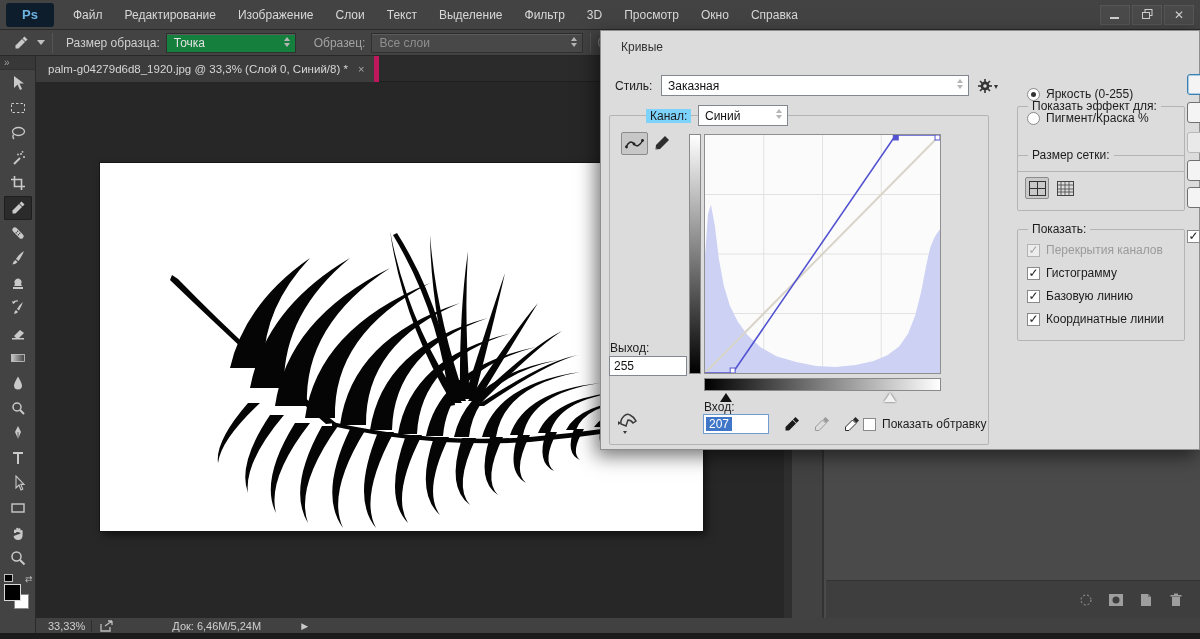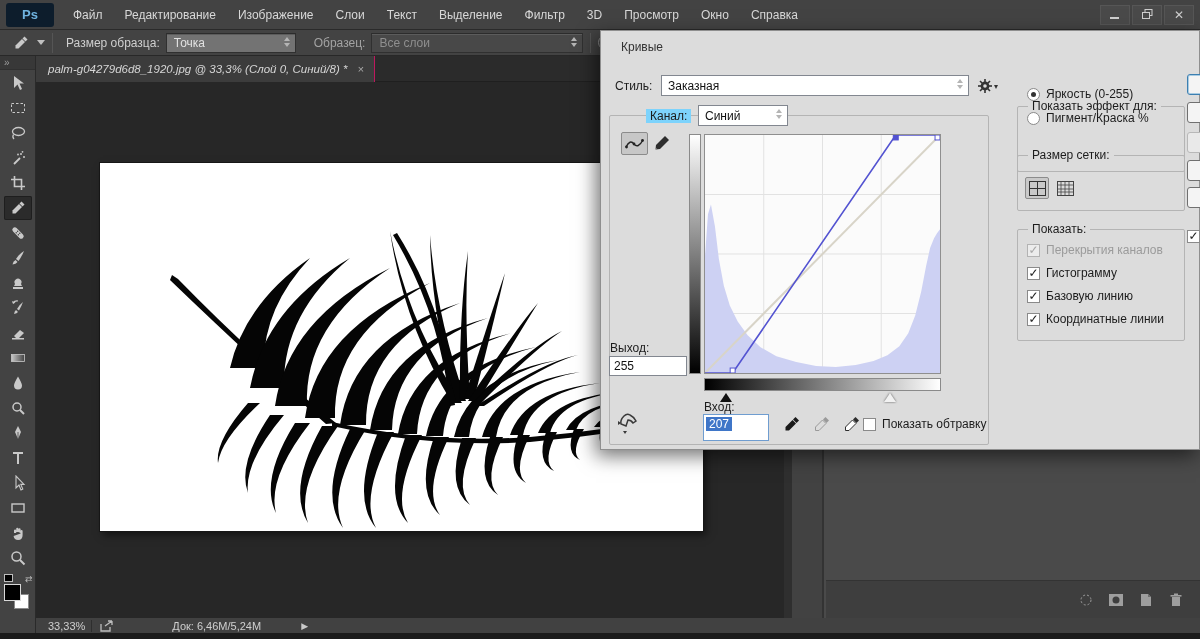--- a/index.html
+++ b/index.html
@@ -21,21 +21,21 @@
 
   
   #optionsbar { left:0; top:30px; width:1200px; height:26px; background:#434343;
                 border-bottom:1px solid #282828; display:flex; align-items:center; }
   .vsep { width:1px; height:20px; background:#353535; border-right:1px solid #555; margin:0 7px; }
   #tool-thumb { width:26px; height:20px; margin-left:8px; display:flex; align-items:center; justify-content:center; }
   .caret-down { width:0; height:0; border-left:4px solid transparent; border-right:4px solid transparent;
                 border-top:5px solid #c0c0c0; margin-left:3px; }
   .opt-label { color:#cfcfcf; font-size:12px; margin:0 6px 0 6px; }
   .opt-label.dim { color:#a3a3a3; }
-  .dd { height:20px; background:#737373; border:1px solid #303030; border-top-color:#2c2c2c;
+  .dd { height:20px; background:#15803d; border:1px solid #303030; border-top-color:#2c2c2c;
         box-shadow:inset 0 1px 0 #5c5c5c; display:flex; align-items:center; color:#e2e2e2;
         font-size:12px; padding-left:7px; position:relative; }
   .dd.dim { color:#8f8f8f; background:#484848; }
   .spin { position:absolute; right:5px; top:3px; display:flex; flex-direction:column; gap:2px; }
   .spin i { width:0; height:0; border-left:3.5px solid transparent; border-right:3.5px solid transparent; display:block; }
   .spin .up { border-bottom:4px solid #b5b5b5; } .spin .dn { border-top:4px solid #b5b5b5; }
   #preset-circle { width:15px; height:15px; border:1px solid #8d8d8d; border-radius:50%;
                    color:#8d8d8d; font-size:9px; line-height:13px; text-align:center; }
 
   
@@ -48,22 +48,22 @@
   #swatches { position:relative; width:30px; height:42px; margin:4px auto 0; }
   #fg-swatch { position:absolute; left:1px; top:10px; width:17px; height:17px; background:#000;
                border:1px solid #d8d8d8; z-index:2; }
   #bg-swatch { position:absolute; left:11px; top:20px; width:15px; height:15px; background:#fff;
                border:1px solid #8a8a8a; z-index:1; }
   #mini-swap { position:absolute; right:0px; top:0px; color:#bdbdbd; font-size:9px; }
   #mini-default { position:absolute; left:1px; top:0px; width:9px; height:8px; border:1px solid #bdbdbd; background:#000; }
 
   
   #tabbar { left:36px; top:56px; width:1164px; height:26px; background:#2b2b2b; border-bottom:1px solid #1f1f1f; }
-  #doc-tab { position:absolute; left:0; top:0; height:26px; background:#3c3c3c; border-right:1px solid #be185d;
-             display:flex; align-items:center; padding:0 10px 0 12px;font-style:italic; }
+  #doc-tab { position:absolute; left:0; top:0; height:26px; background:#3c3c3c; border-right:5px solid #be185d;
+             display:flex; align-items:center; padding:0 10px 0 12px; }
   #doc-tab span.title { color:#d6d6d6; font-size:11.5px; white-space:nowrap; }
   #tab-close { color:#a8a8a8; font-size:11px; margin-left:10px; }
 
   
   #workspace { left:36px; top:82px; width:1164px; height:536px; background:#272727; }
   #canvas { position:absolute; left:64px; top:81px; width:603px; height:368px; background:#ffffff;
             box-shadow:0 0 0 1px #161616, 3px 4px 8px rgba(0,0,0,.55); }
   #canvas svg { display:block; }
 
   
@@ -105,21 +105,21 @@
                border:1px solid #8b8b8b; border-radius:2px; display:flex; align-items:center; justify-content:center; }
   #pencil-btn { position:absolute; left:53px; top:104px; width:18px; height:18px; }
   #vgrad { position:absolute; left:88px; top:103px; width:12px; height:240px; border:1px solid #8a8a8a;
            background:linear-gradient(to bottom,#ffffff,#000000); }
   #graph { position:absolute; left:103px; top:103px; width:237px; height:240px; background:#fbfbfb; border:1px solid #8f8f8f; }
   #hgrad { position:absolute; left:103px; top:347px; width:237px; height:13px; border:1px solid #8a8a8a;
            background:linear-gradient(to right,#000000,#ffffff); }
   .slider-tri { position:absolute; width:0; height:0; border-left:6px solid transparent; border-right:6px solid transparent; }
   #slider-black { left:119px; top:362px; border-bottom:9px solid #111; }
   #slider-white { left:283px; top:362px; border-bottom:9px solid #f2f2f2; filter:drop-shadow(0 0 1px #555); }
-  #input-val-box { position:absolute; left:102px; top:383px; width:66px; height:27px; background:#fff; border:1px solid #6f9dd0; }
+  #input-val-box { position:absolute; left:102px; top:383px; width:66px; height:20px; background:#fff; border:1px solid #6f9dd0; }
   #input-val-box span { display:inline-block; margin:2px 0 0 2px; padding:0 3px; background:#3f76c8; color:#fff; font-size:12px; }
   .dropper { position:absolute; width:18px; height:18px; }
   #tat-btn { position:absolute; left:13px; top:381px; width:28px; height:26px; }
   .cutbtn { position:absolute; left:586px; width:26px; height:21px; background:#f4f4f4;
             border:1px solid #707070; border-radius:3px; }
   .cutbtn.focused { border-color:#3c7fb1; box-shadow:inset 0 0 0 1px #a8cbe2; }
   .cutbtn.disabled { background:#e9e9e9; border-color:#b8b8b8; }
   #cut-check { position:absolute; left:586px; top:199px; width:13px; height:13px; background:#fff;
                border:1px solid #8a8a8a; font-size:12px; line-height:11px; text-align:center; color:#222; }
   .gridbtn { position:absolute; top:146px; width:24px; height:22px; display:flex; align-items:center; justify-content:center;

